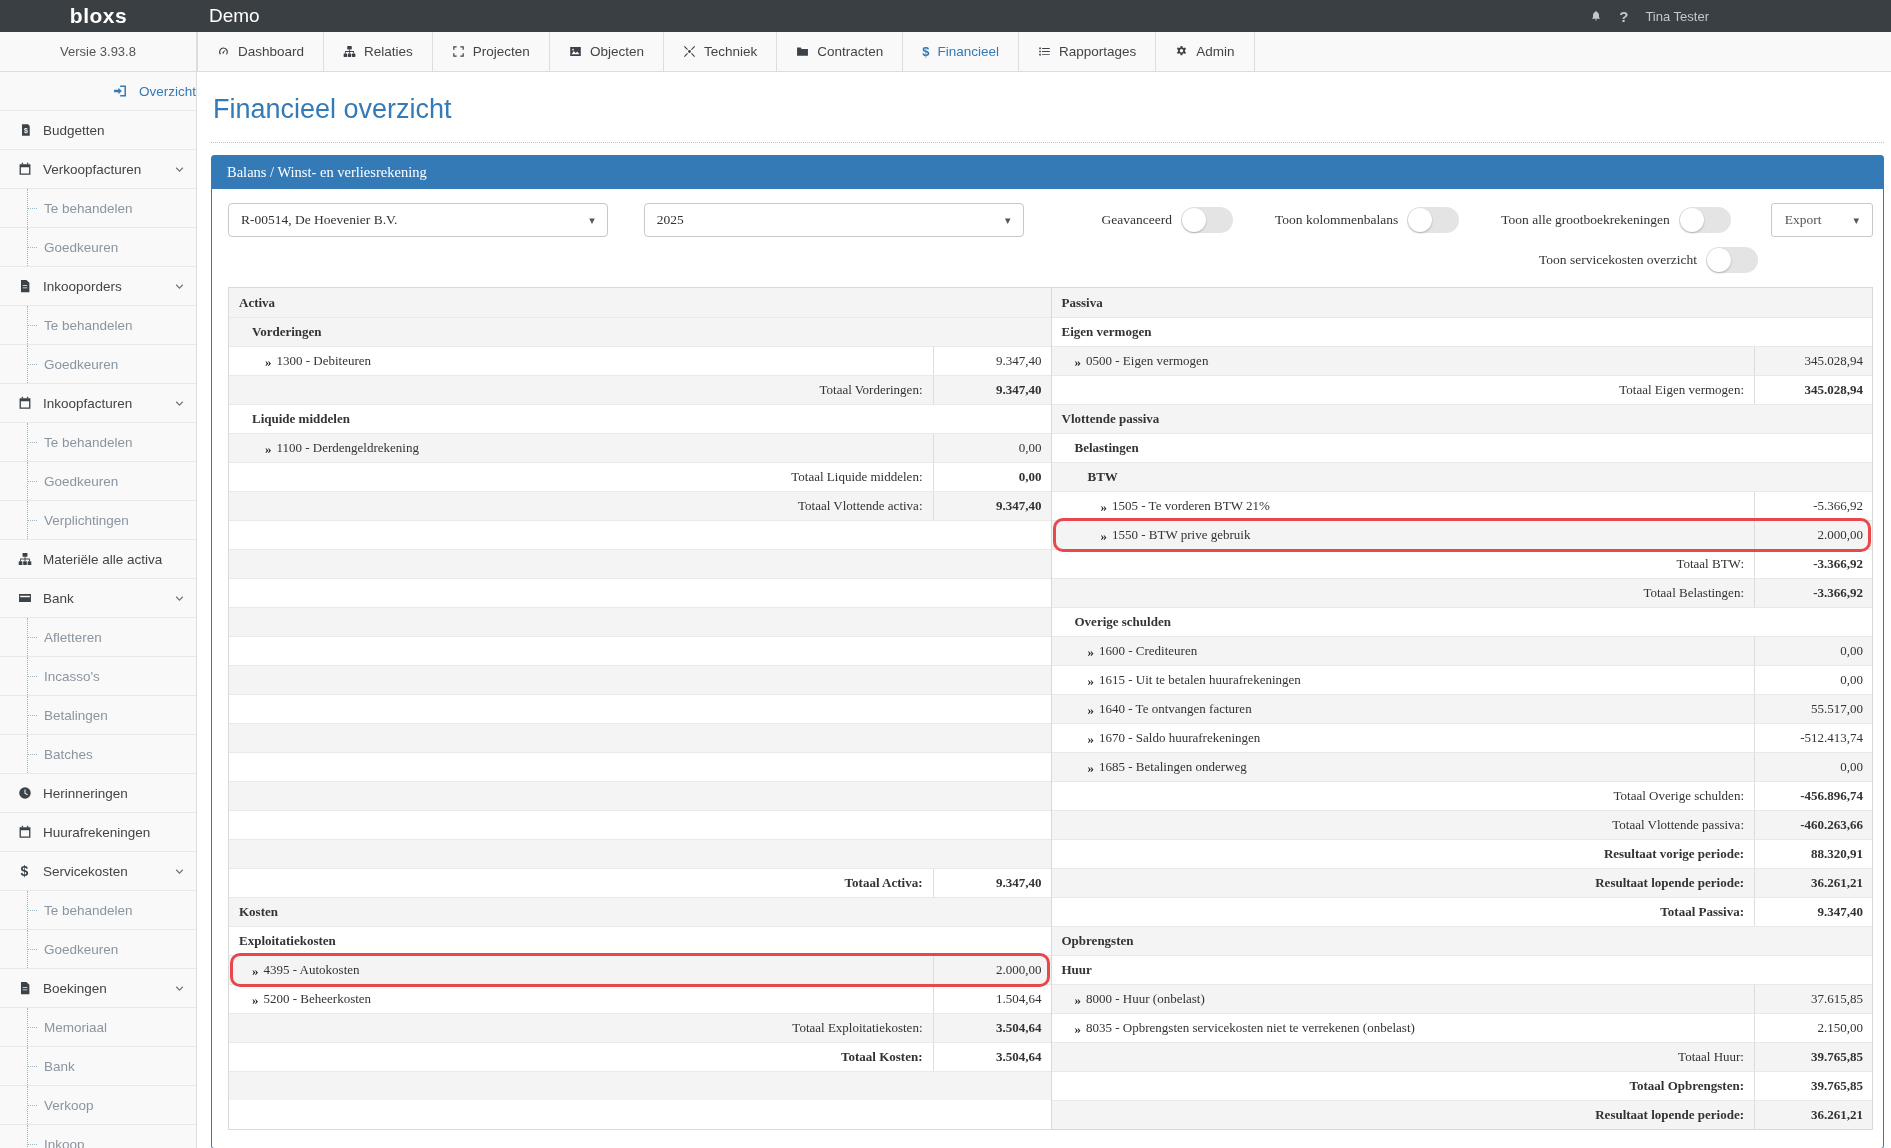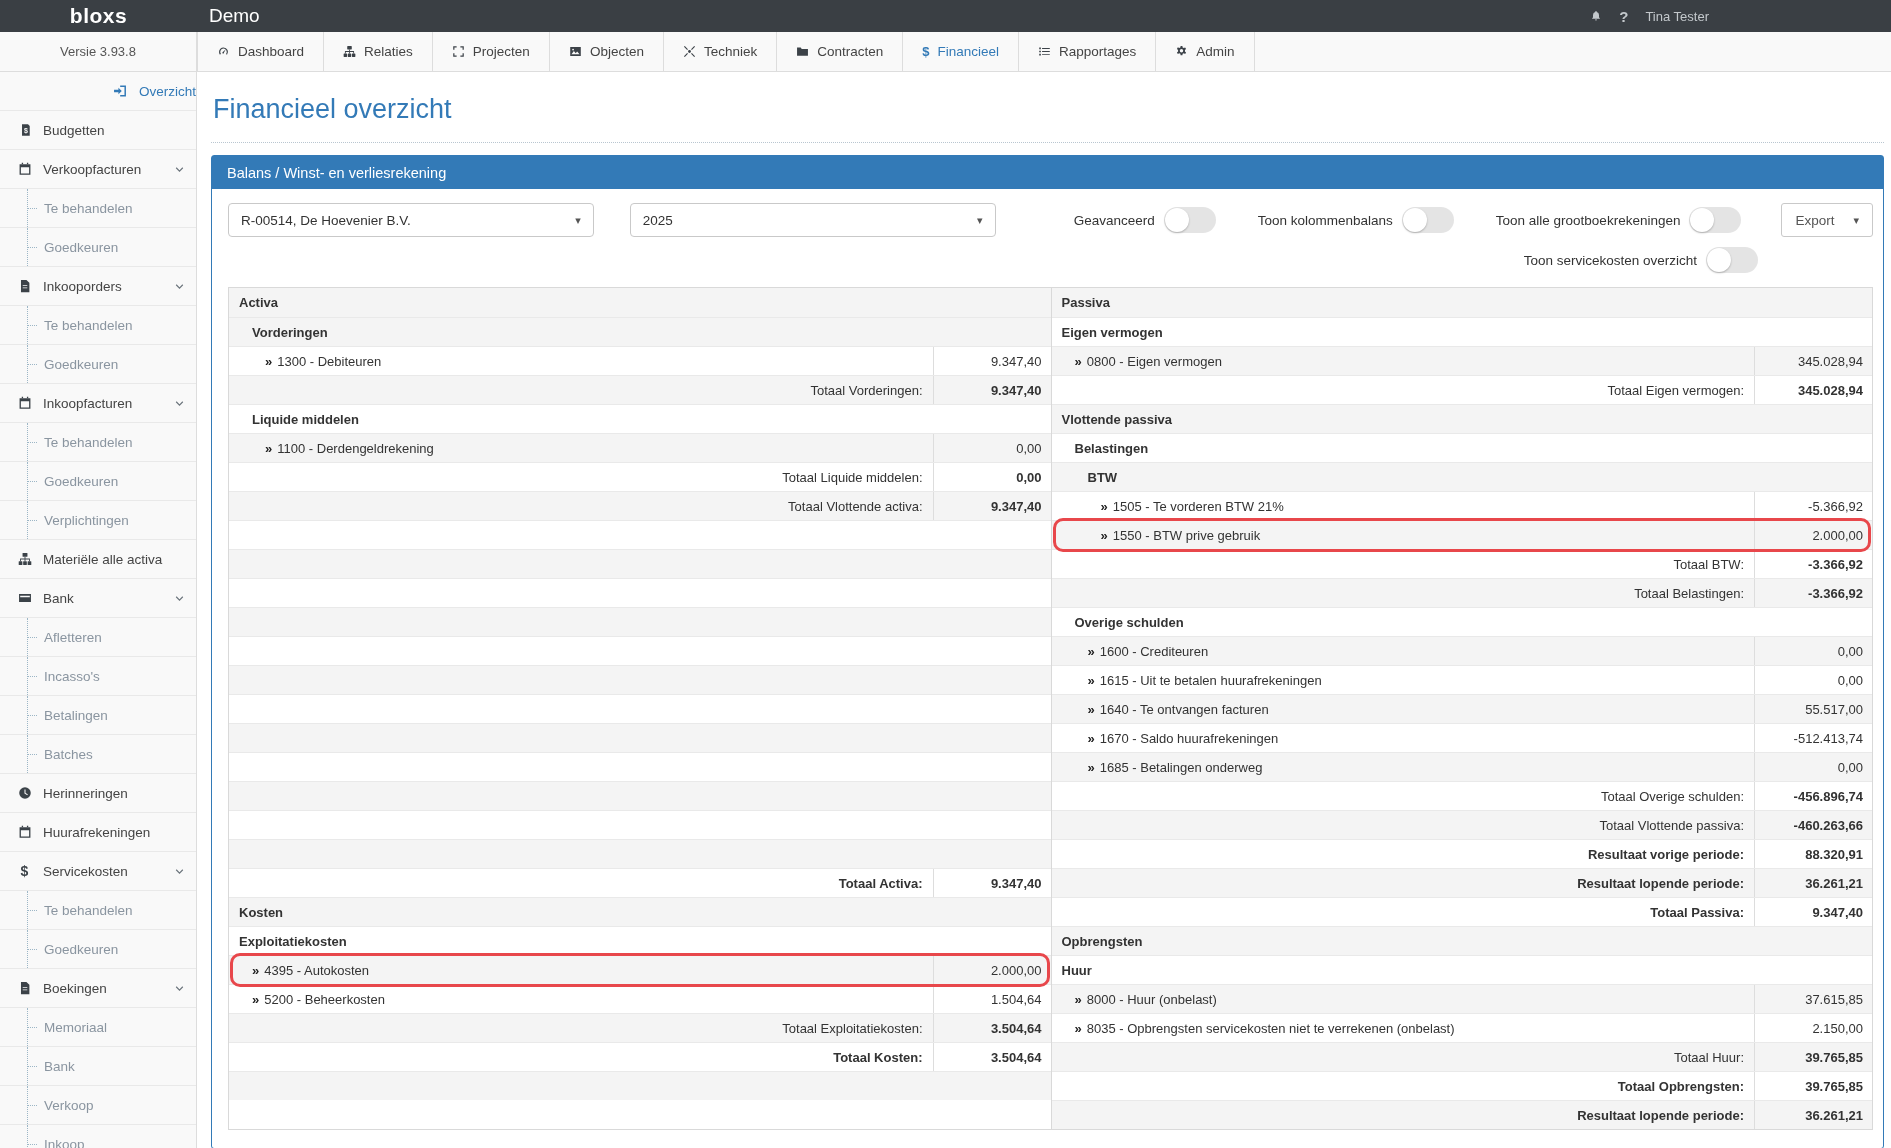--- a/index.html
+++ b/index.html
@@ -44,33 +44,33 @@
   .side-item.child { color:#8a95a0; }
   .side-item.child .lab { margin-left:44px; }
   .side-item.child::before { content:""; position:absolute; left:27px; top:0; bottom:0; border-left:1px dotted #9cb6c6; }
   .side-item.child::after { content:""; position:absolute; left:28px; top:50%; width:9px; border-top:1px dotted #9cb6c6; }
 
   .main { flex:1; padding:14px 7px 0 14px; overflow:hidden; }
   h1.pagetitle { margin:8px 0 0 2px; font-size:27px; font-weight:400; color:var(--accent); }
   .dotted-rule { margin-top:17px; border-bottom:1px dotted #b9c6d0; }
 
   
-  .panel { margin-top:12px; border:1px solid var(--accent); border-radius:3px; background:#fff; }
+  .panel { margin-top:12px; border:1px solid var(--accent); border-radius:3px; background:#fff;font-family:Liberation Serif, serif; }
   .panel-head { background:var(--accent); color:#fff; height:33px; display:flex; align-items:center; padding-left:15px; font-size:14.5px; font-weight:400; }
   .panel-body { padding:14px 10px 18px 16px; }
 
   .filters { display:flex; align-items:center; }
   .selectbox { width:388px; height:34px; border:1px solid #c9c9c9; border-radius:4px; background:#fff; display:flex; align-items:center; justify-content:space-between; padding:0 12px; font-size:13.5px; color:#333; margin-right:36px; cursor:pointer; }
   .caret { color:#555; font-size:11px; margin-left:8px; }
   .toggles { display:flex; align-items:center; margin-left:auto; }
   .toggle-group { display:flex; align-items:center; margin-left:42px; }
   .tlabel { font-size:13.5px; color:#333; margin-right:9px; white-space:nowrap; }
   .switch { width:52px; height:26px; border-radius:13px; background:#e4e4e4; position:relative; cursor:pointer; flex:none; }
   .knob { position:absolute; left:1px; top:1px; width:24px; height:24px; border-radius:50%; background:#fff; box-shadow:0 1px 2px rgba(0,0,0,.25); }
-  .export-btn { margin-left:40px; height:34px; padding:0 13px; background:#fff; border:1px solid #c9c9c9; border-radius:3px; font-size:13.5px; color:#555; display:flex; align-items:center; gap:11px; cursor:pointer; font-family:inherit; }
+  .export-btn { margin-left:40px; height:34px; padding:0 13px; background:#fff; border:1px solid #c9c9c9; border-radius:3px; font-size:13.5px; color:#555; display:flex; align-items:center; gap:24px; cursor:pointer; font-family:inherit; }
   .filters-row2 { display:flex; justify-content:flex-end; align-items:flex-start; margin:10px 115px 0 0; }
 
   
   .fin-table { display:flex; border:1px solid #d9d9d9; margin-top:14px; }
   .half { width:50%; }
   .half + .half { border-left:1px solid #d9d9d9; }
   .frow { display:flex; align-items:stretch; height:29px; border-top:1px solid #e9e9e9; font-size:13px; color:#333; position:relative; }
   .half .frow:first-child { border-top:none; }
   .frow.shade { background:var(--stripe); }
   .lbl { flex:1; display:flex; align-items:center; padding-left:10px; overflow:hidden; white-space:nowrap; }
@@ -547,21 +547,21 @@
                 </div>
               </div>
               <div class="frow t-group">
                 <div class="lbl">
                   <span>Eigen vermogen</span>
                 </div>
               </div>
               <div class="frow t-account shade">
                 <div class="lbl" style="padding-left: 23px;">
                   <span class="icon chev">»</span>
-                  <span>0800 - Eigen vermogen</span>
+                  <span>0500 - Eigen vermogen</span>
                 </div>
                 <div class="val">345.028,94</div>
               </div>
               <div class="frow t-total">
                 <div class="lbl">
                   <span>Totaal Eigen vermogen:</span>
                 </div>
                 <div class="val b">345.028,94</div>
               </div>
               <div class="frow t-group shade">

